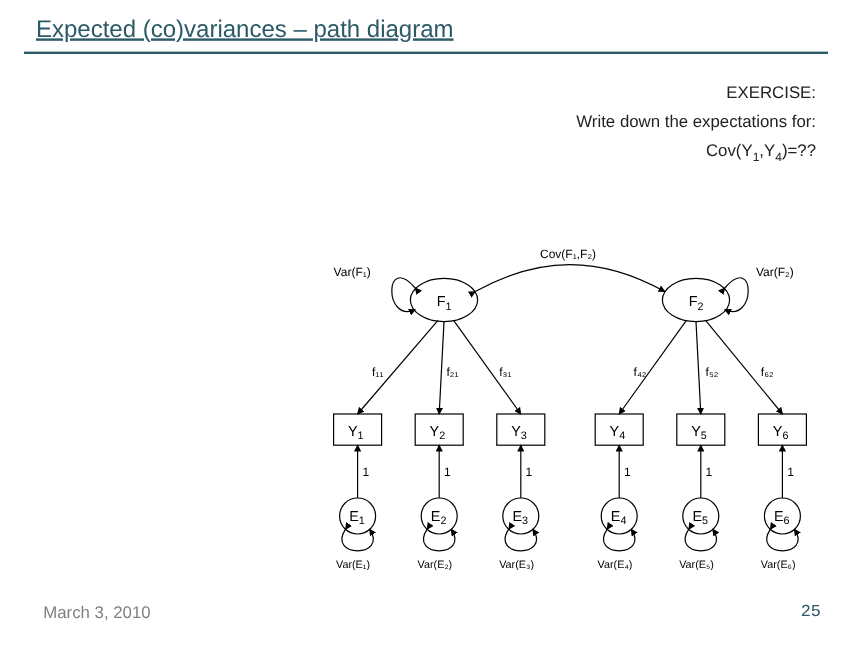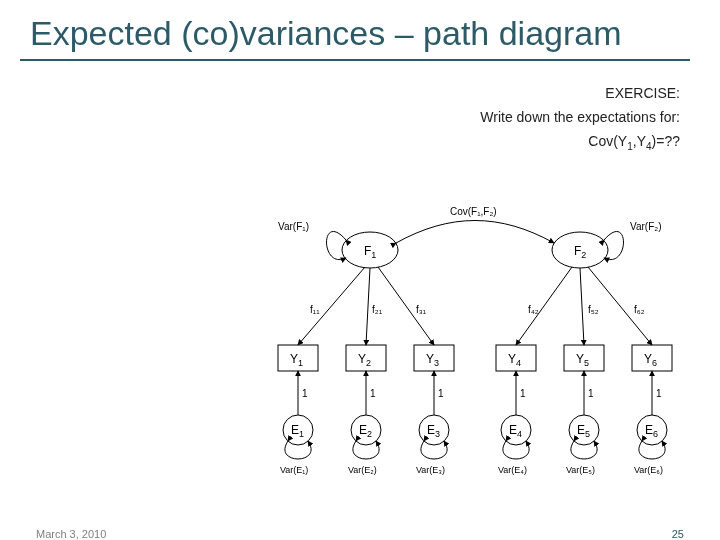--- a/index.html
+++ b/index.html
@@ -12,24 +12,25 @@
     color: #333333;
     overflow: hidden;
   }
   .slide {
     position: relative;
     width: 720px;
     height: 540px;
     box-sizing: border-box;
   }
   .title {
-    font-size: 34px;
+    font-size: 20px;
     color: #2c5a66;
     padding: 14px 30px 6px 30px;
     font-weight: normal;
+    text-decoration: underline;
   }
   .title-rule {
     margin: 0 30px 0 20px;
     border: none;
     border-top: 2px solid #2c5a66;
   }
   .body {
     padding: 16px 40px 0 40px;
     font-size: 14px;
     color: #222;
@@ -45,30 +46,30 @@
   .diagram-wrap {
     position: absolute;
     right: 30px;
     top: 195px;
     width: 430px;
     height: 280px;
   }
   svg { width: 100%; height: 100%; }
   .footer {
     position: absolute;
-    bottom: 0;
+    bottom: 22px;
     left: 0;
     right: 0;
-    font-size: 11px;
+    font-size: 14px;
     color: #808080;
     display: flex;
     justify-content: space-between;
     padding: 0 36px;
   }
-  .footer .pg { color: #2c5a66; }
+  .footer .pg { color: #2c5a66; font-family: Liberation Mono, monospace; }
   svg text {
     font-family: Arial, Helvetica, sans-serif;
     fill: #000;
   }
   .node-lbl { font-size: 12px; }
   .small-lbl { font-size: 10px; }
   .tiny-lbl { font-size: 9px; }
 </style>
 </head>
 <body>

